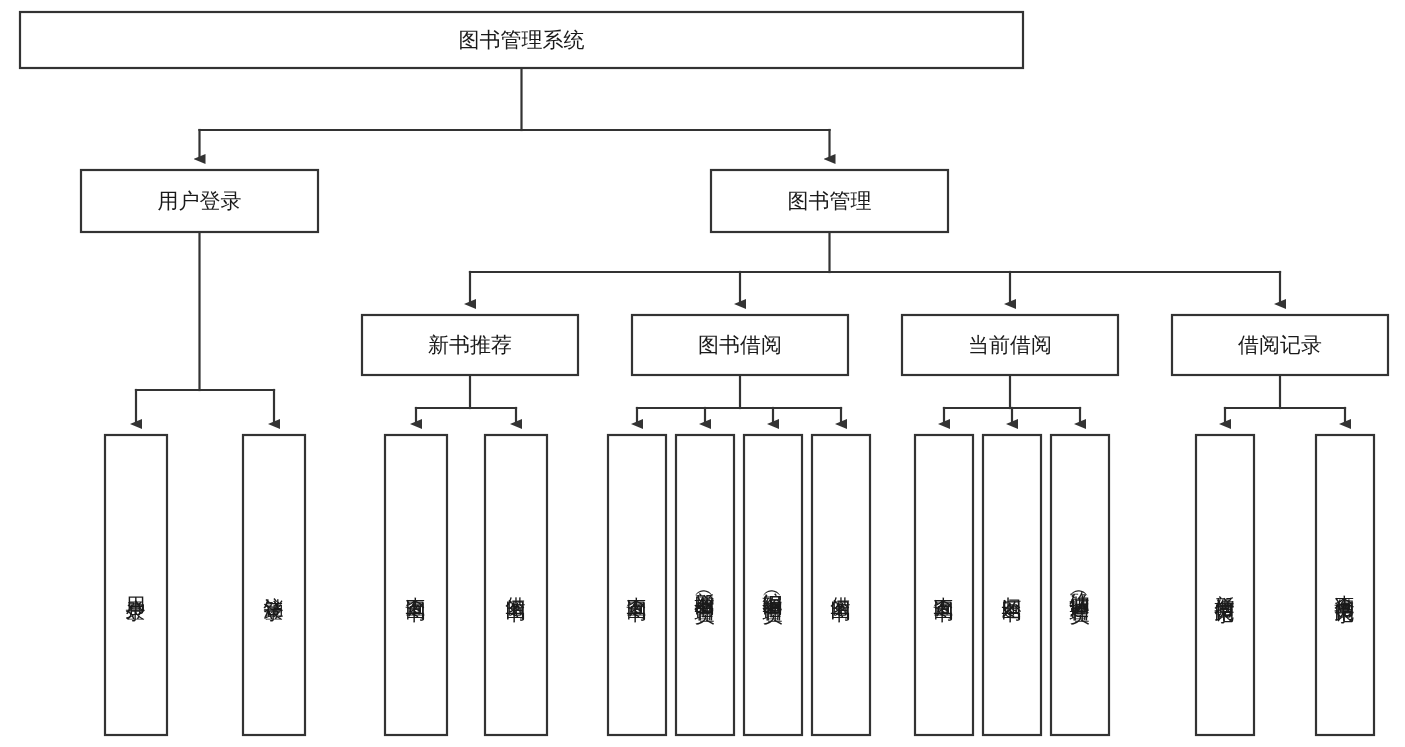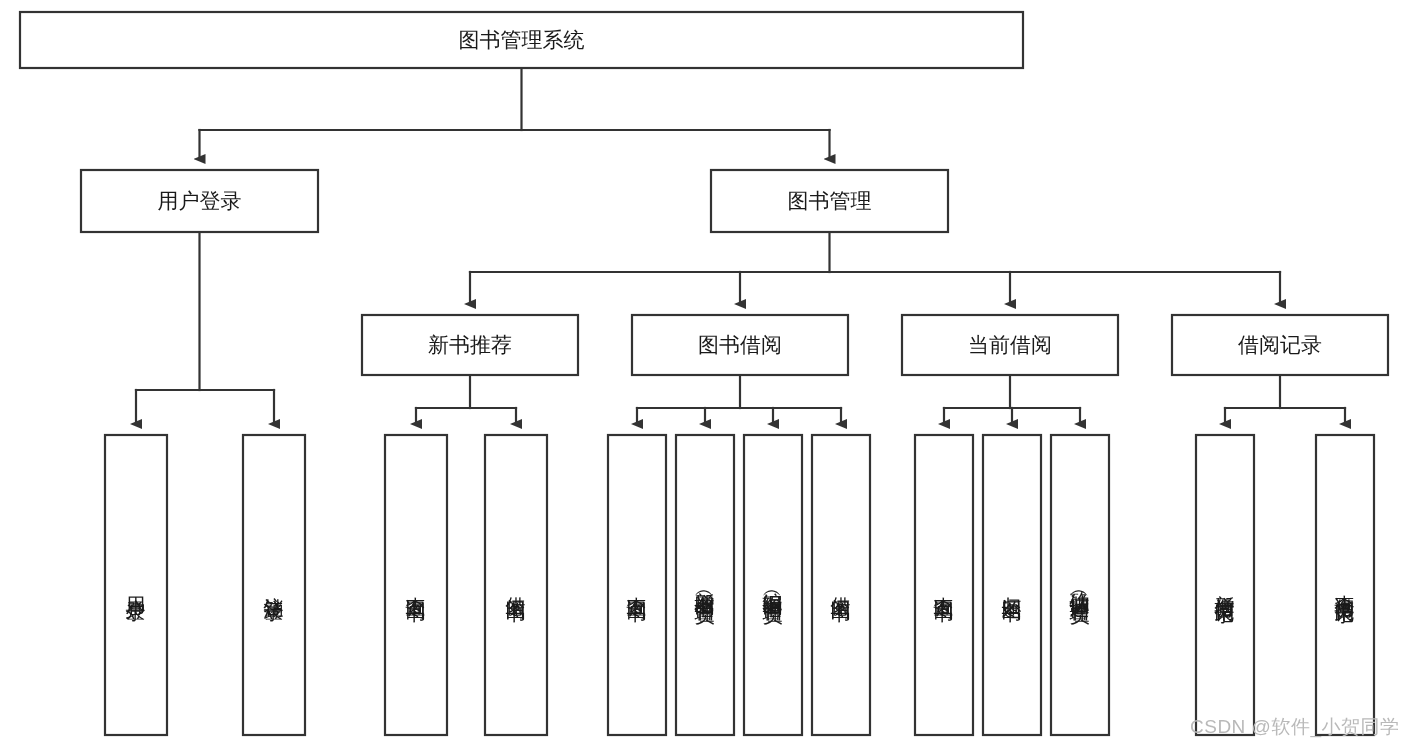--- a/index.html
+++ b/index.html
@@ -225,14 +225,13 @@
       <div class="vlabel" style="left: 1051px; top: 435px; width: 58px; height: 300px;">
         <span>确认归还（管理员）</span>
       </div>
       <div class="vlabel" style="left: 1196px; top: 435px; width: 58px; height: 300px;">
         <span>新增借阅记录</span>
       </div>
       <div class="vlabel" style="left: 1316px; top: 435px; width: 58px; height: 300px;">
         <span>查询借阅记录</span>
       </div>
     </div>
-  <div class="watermark" style="left: 1190px; top: 714px;">CSDN @软件_小贺同学</div>
 </div>
 
 </body></html>

